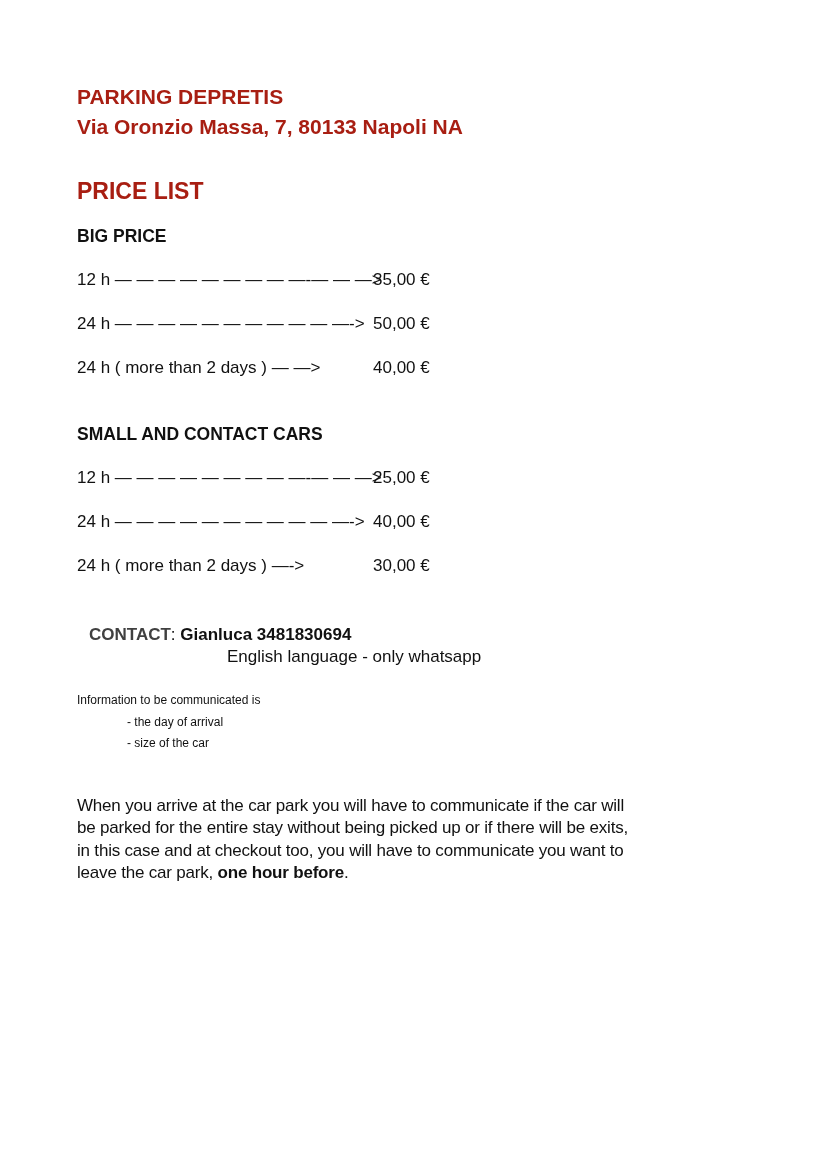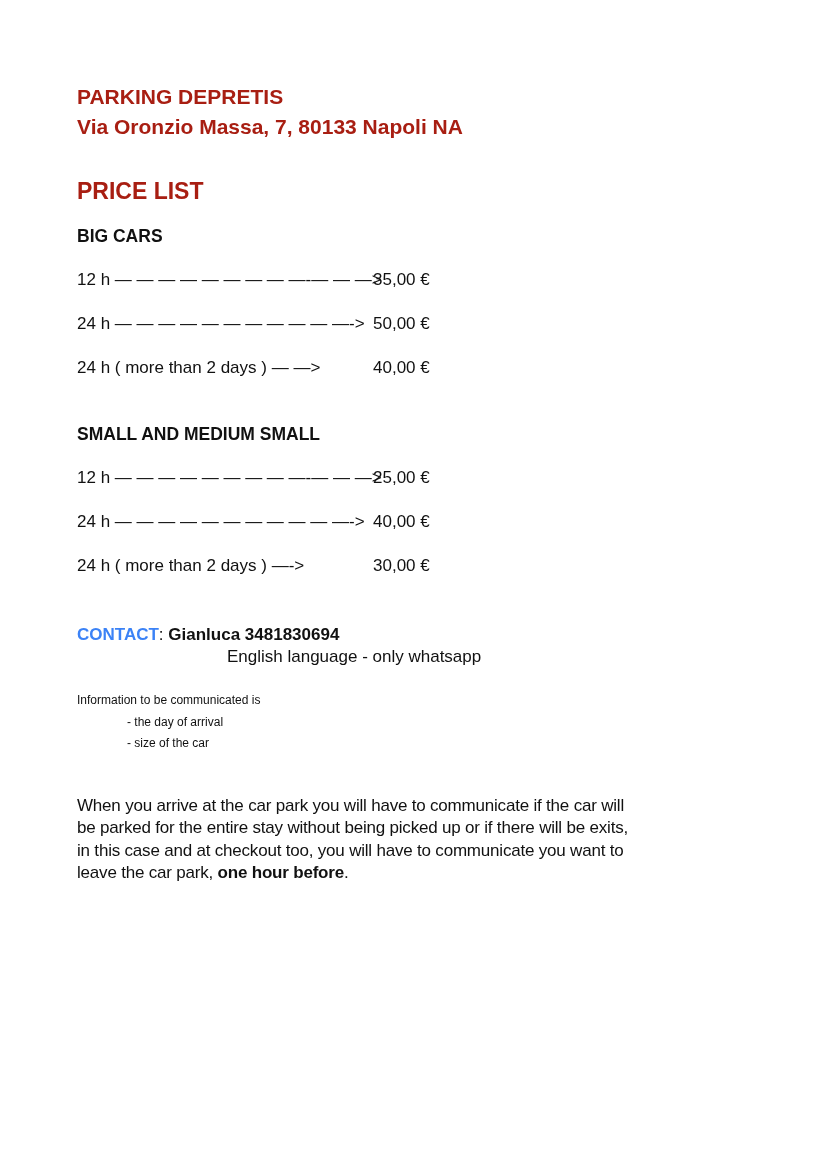--- a/index.html
+++ b/index.html
@@ -10,21 +10,21 @@
     -webkit-font-smoothing: antialiased;
   }
   .page {
     position: relative;
     width: 723px;
     height: 1152px;
     background: #ffffff;
     padding: 82px 77px 0 77px;
     overflow: hidden;
   }
-  .red { color: #3b82f6; }
+  .red { color: #404040; margin-left: 12px; }
   .bold { font-weight: 700; }
 
   .doc-title, .doc-address {
     color: #a81e12;
     font-weight: 700;
     font-size: 21px;
     line-height: 30px;
     white-space: nowrap;
   }
   .price-heading {
@@ -82,34 +82,34 @@
 <body>
 
 <div class="page">
 
   <div class="doc-title">PARKING DEPRETIS</div>
   <div class="doc-address">Via Oronzio Massa, 7, 80133 Napoli NA</div>
 
   <div class="price-heading">PRICE LIST</div>
 
   <section class="section section-big">
-    <div class="section-title">BIG CARS</div>
+    <div class="section-title">BIG PRICE</div>
     <div class="price-row">
       <span class="row-label">12 h — — — — — — — — —-— — —&gt;</span><span class="row-price">35,00 €</span>
     </div>
     <div class="price-row">
       <span class="row-label">24 h — — — — — — — — — — —-&gt;</span><span class="row-price">50,00 €</span>
     </div>
     <div class="price-row">
       <span class="row-label">24 h ( more than 2 days ) — —&gt;</span><span class="row-price">40,00 €</span>
     </div>
   </section>
 
   <section class="section section-small">
-    <div class="section-title">SMALL AND MEDIUM SMALL</div>
+    <div class="section-title">SMALL AND CONTACT CARS</div>
     <div class="price-row">
       <span class="row-label">12 h — — — — — — — — —-— — —&gt;</span><span class="row-price">25,00 €</span>
     </div>
     <div class="price-row">
       <span class="row-label">24 h — — — — — — — — — — —-&gt;</span><span class="row-price">40,00 €</span>
     </div>
     <div class="price-row">
       <span class="row-label">24 h ( more than 2 days ) —-&gt;</span><span class="row-price">30,00 €</span>
     </div>
   </section>

